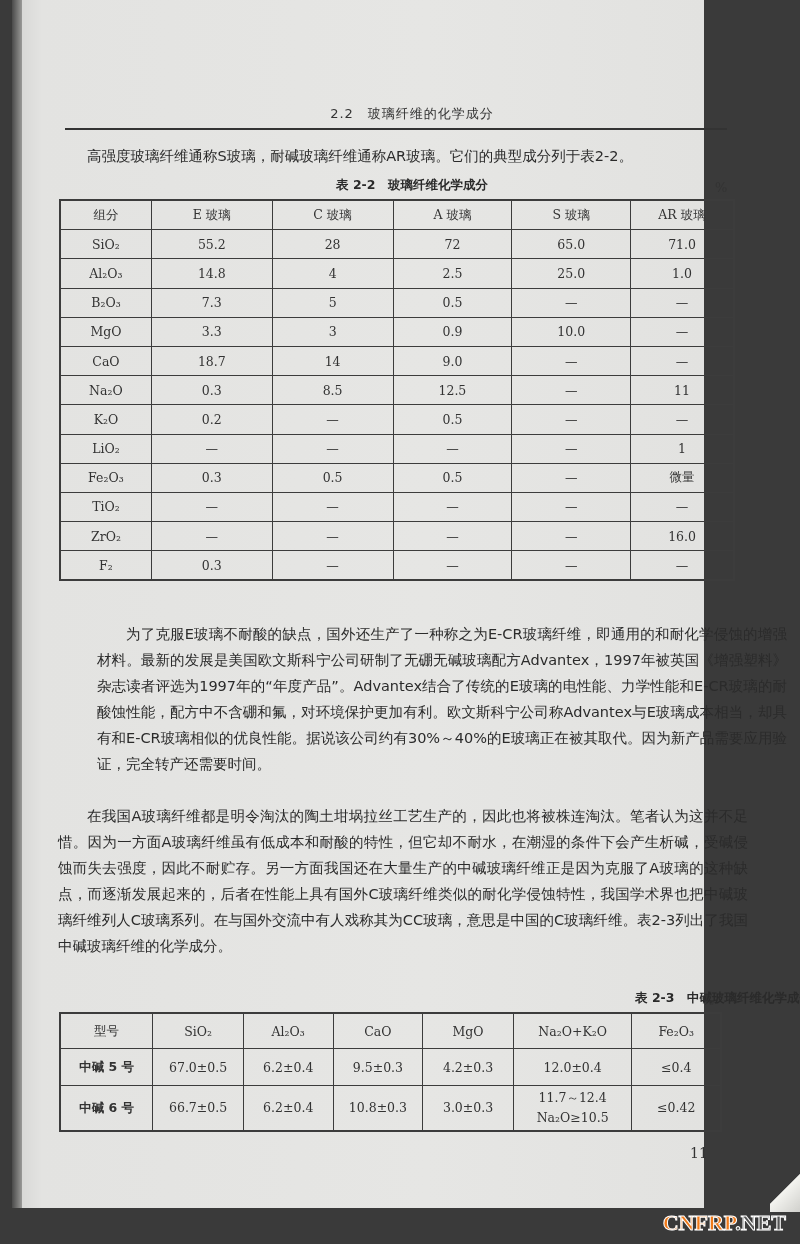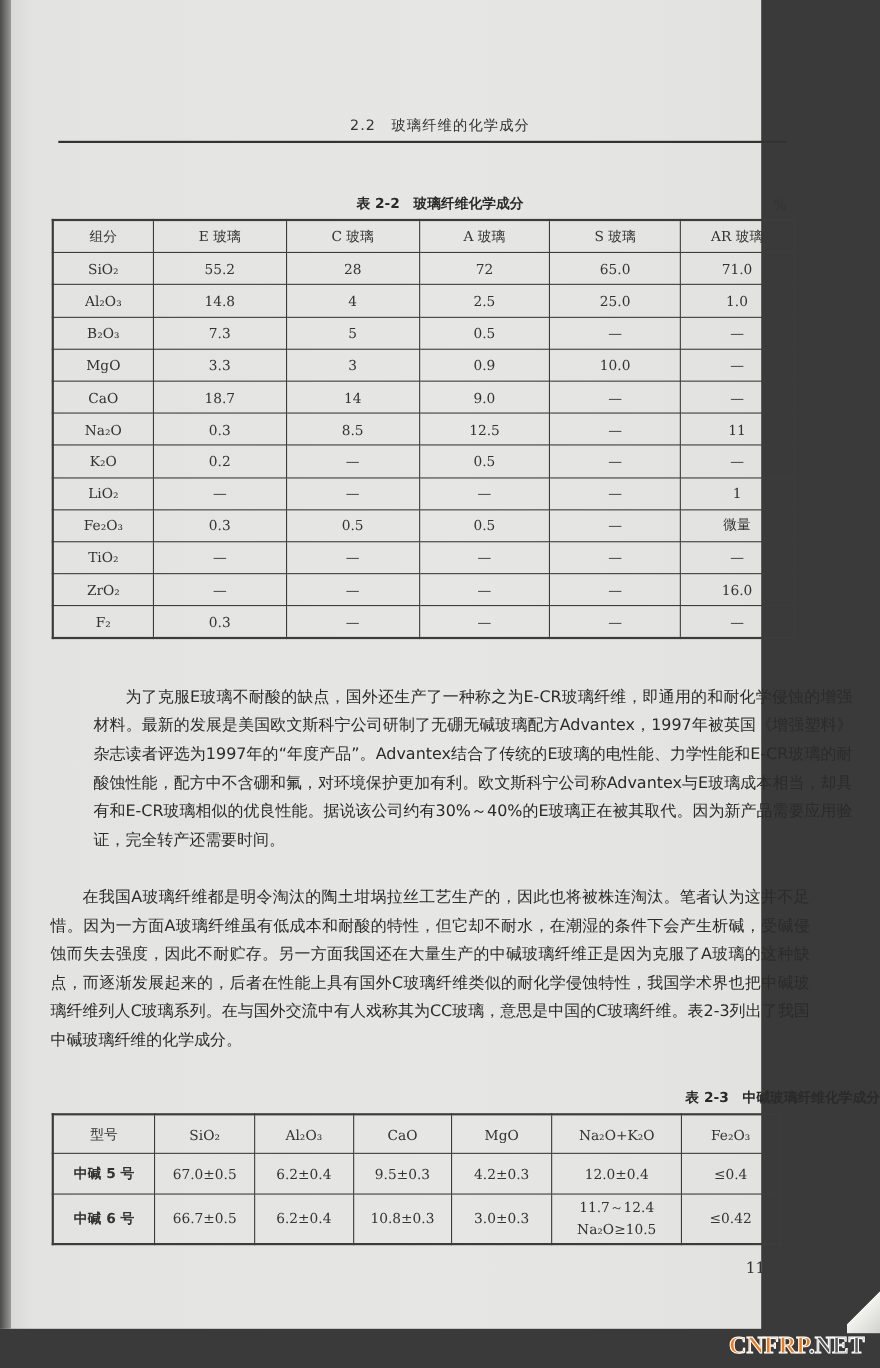--- a/index.html
+++ b/index.html
@@ -3,21 +3,21 @@
   <meta charset="utf-8">
   <style>
     html, body { margin: 0; padding: 0; }
     body {
       width: 800px; height: 1244px; position: relative; overflow: hidden;
       background: #3a3a3a;
       font-family: "DejaVu Serif", "Liberation Serif", serif;
       color: #2a2a2a;
     }
     .page {
-      position: absolute; left: 0; top: 0; width: 692px; height: 1208px;
+      position: absolute; left: 12px; top: 0; width: 692px; height: 1208px;
       background: linear-gradient(90deg, #bfbfbd 0px, #d8d8d6 8px, #e3e3e1 30px, #e6e6e4 60%, #e2e2e0 100%);
     }
     .spine {
       position: absolute; left: 0; top: 0; width: 10px; height: 1208px;
       background: linear-gradient(90deg, #4a4a4a, #9a9a98);
     }
     .running-head {
       position: absolute; left: 0; width: 800px; top: 105px;
       text-align: center; font-size: 13px; letter-spacing: 1px;
       font-family: "DejaVu Sans", sans-serif; color: #333;
@@ -71,20 +71,21 @@
   </style>
 </head>
 <body>
 
 <div class="page">
   <div class="spine"></div>
 
   <div class="running-head">2.2　玻璃纤维的化学成分</div>
   <div class="head-rule"></div>
 
+  <div class="para indent" style="top:143px;">高强度玻璃纤维通称S玻璃，耐碱玻璃纤维通称AR玻璃。它们的典型成分列于表2-2。</div>
 
   <div class="caption" style="top:177px;">表 2-2　玻璃纤维化学成分</div>
   <div class="unit" style="left:703px; top:180px;">%</div>
 
   <table class="t t22">
     <tbody>
         <tr>
       <th style="width:90px">组分</th>
       <th style="width:120px">E 玻璃</th>
       <th style="width:120px">C 玻璃</th>

